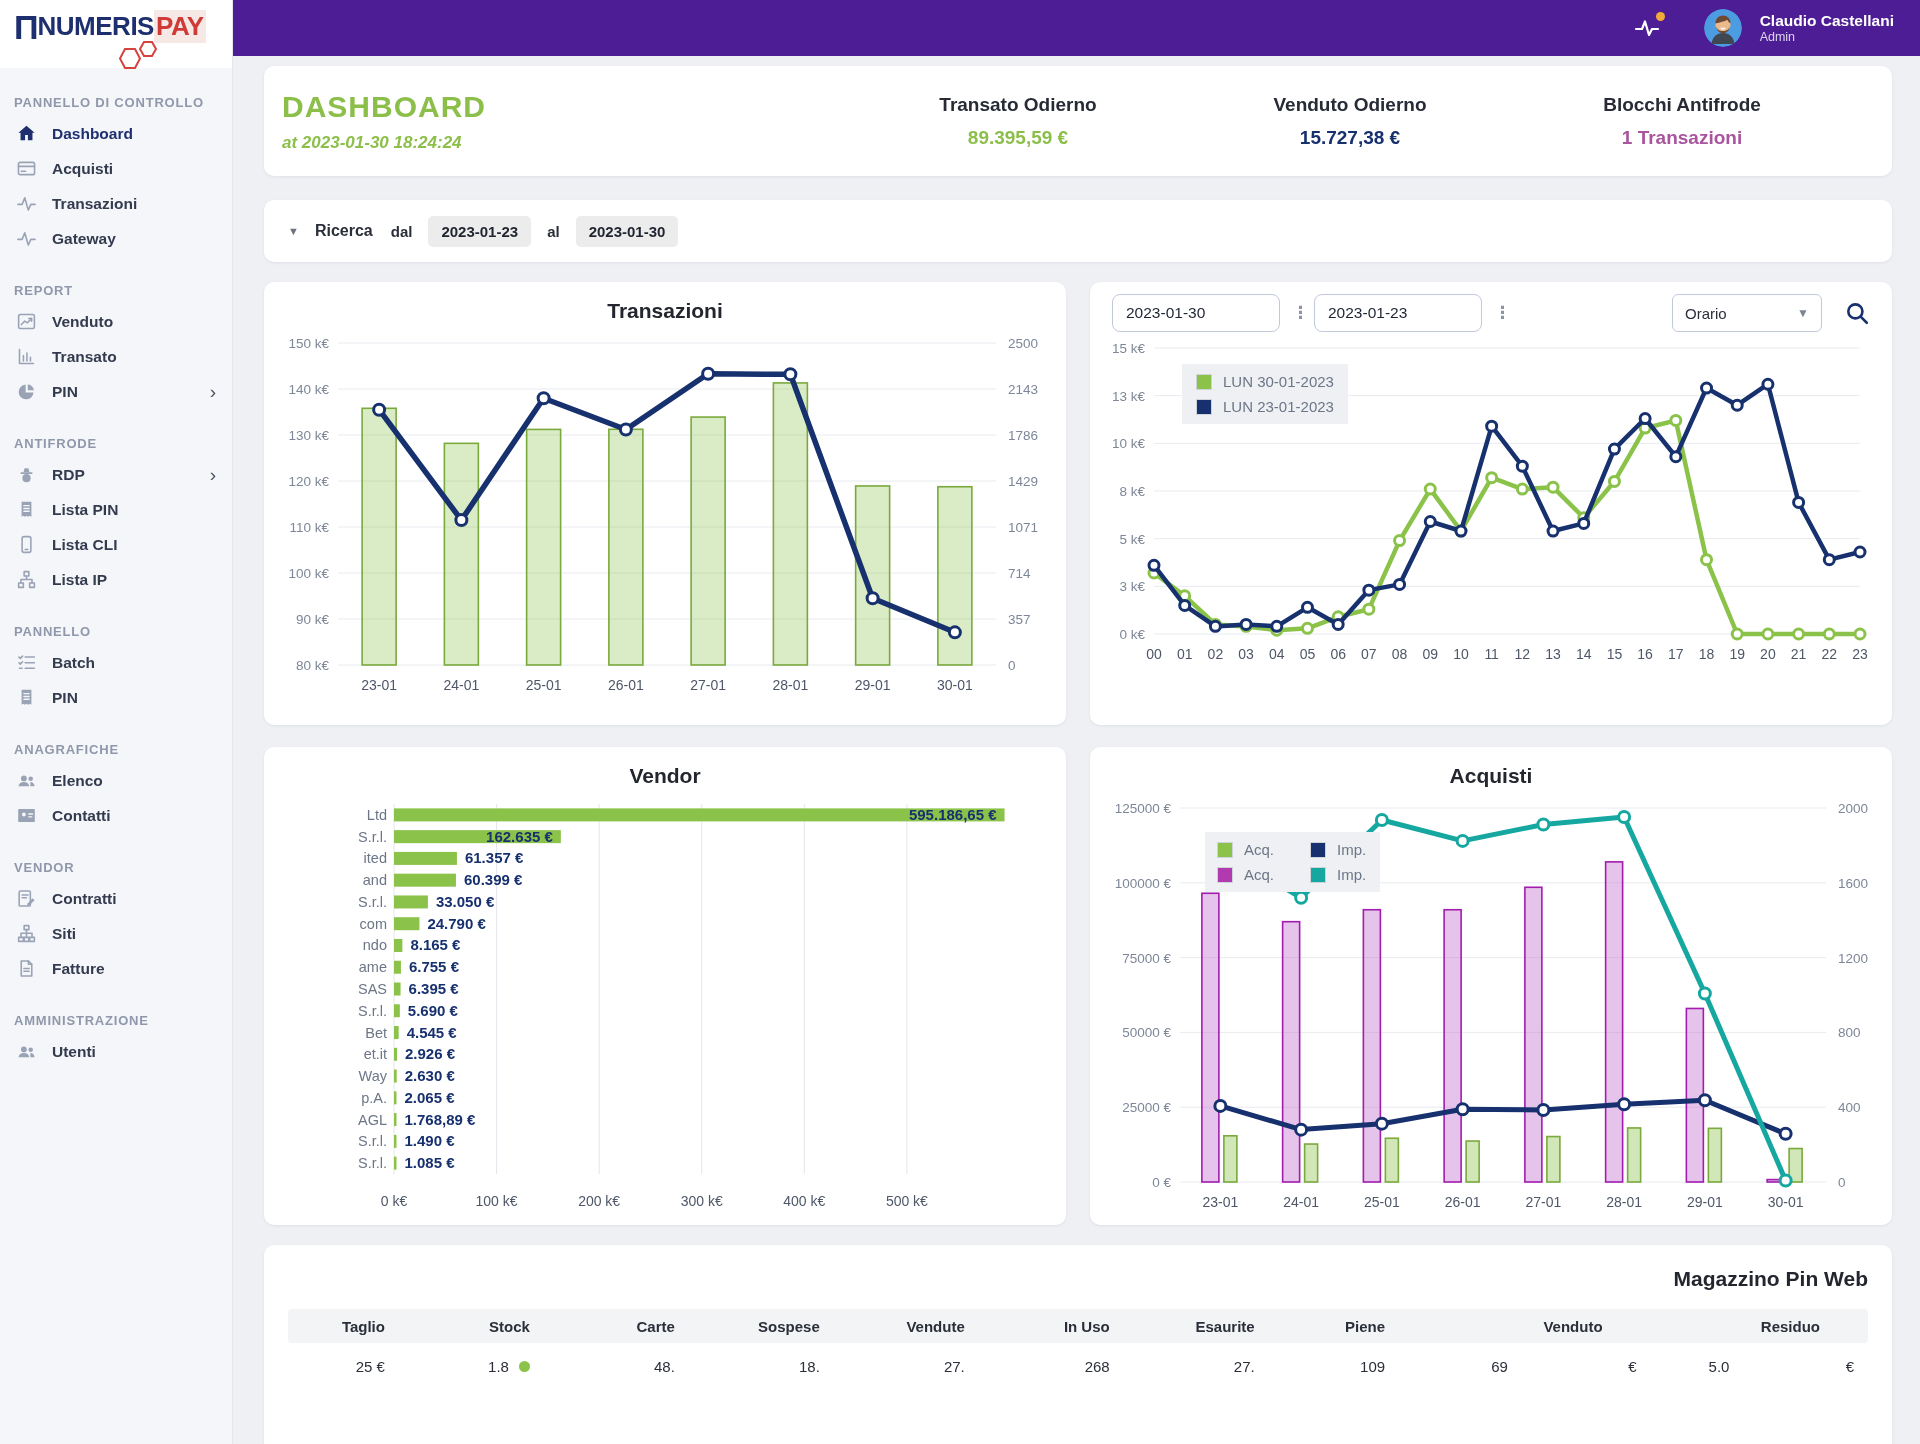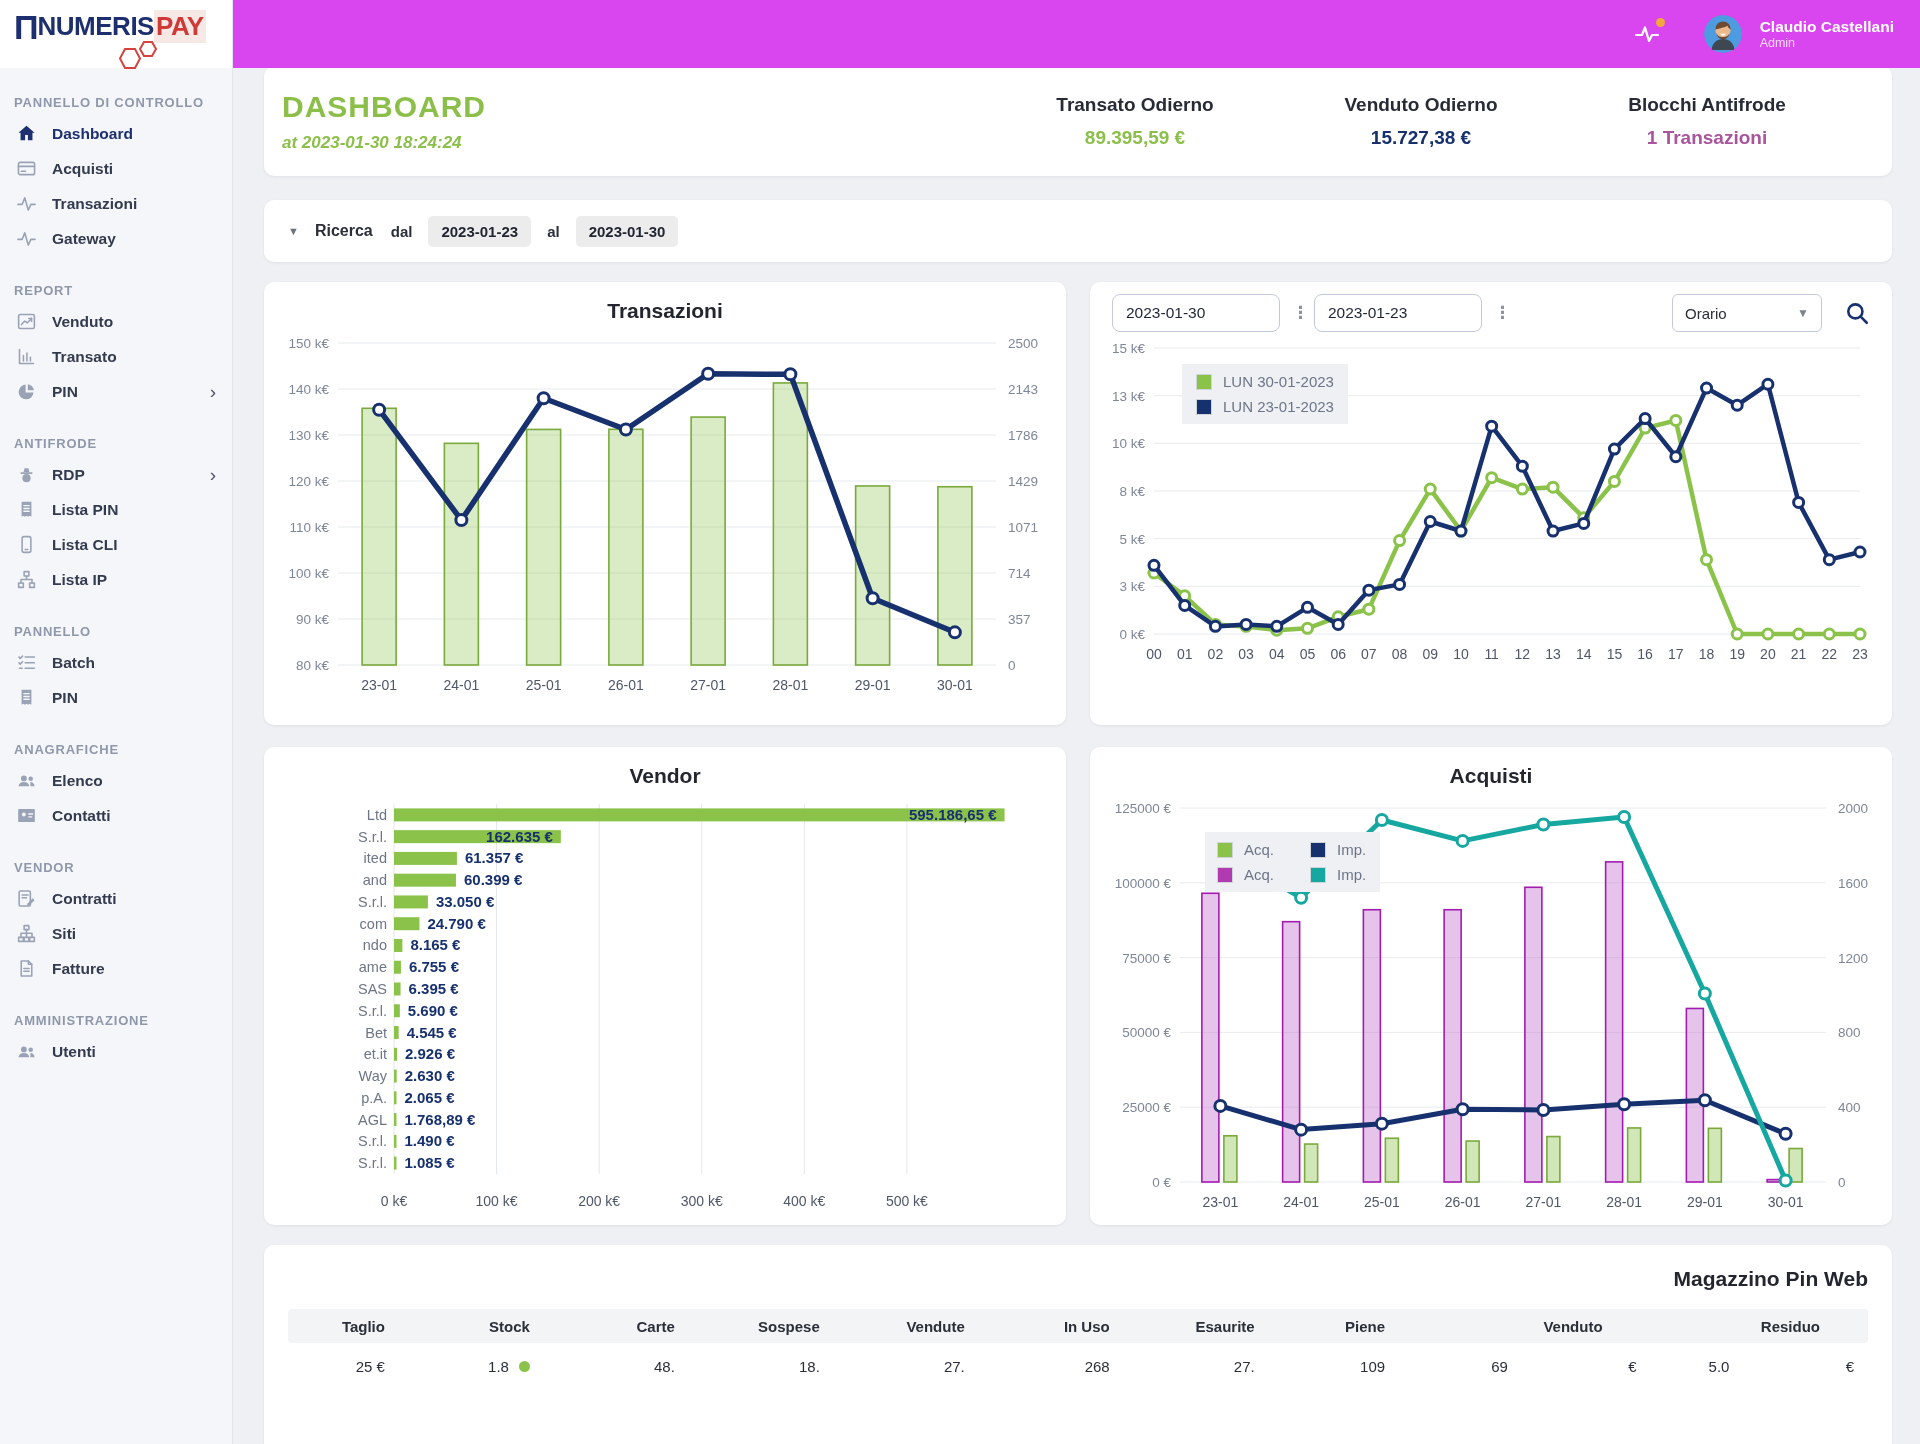--- a/index.html
+++ b/index.html
@@ -22,38 +22,38 @@
     cursor:pointer; }
   .nav-item .nav-ic { width:21px; height:21px; color:#9aa3b5; flex:0 0 21px; }
   .nav-item .nav-label { font-size:15.5px; font-weight:600; color:#333b4f; }
   .nav-item.active .nav-label { color:#1d2f6e; font-weight:700; }
   .nav-item.active .nav-ic { color:#1d2f6e; }
   .nav-chev { margin-left:auto; margin-right:16px; color:#4c5364; font-size:19px; line-height:1; }
   .nav-ic svg { width:100%; height:100%; stroke:currentColor; stroke-width:1.8; fill:none;
     stroke-linecap:round; stroke-linejoin:round; }
 
   
-  .topbar { position:absolute; left:233px; right:0; top:0; height:68px; background:#d946ef;
+  .topbar { position:absolute; left:233px; right:0; top:0; height:56px; background:#4c1d95;
     display:flex; align-items:center; justify-content:flex-end; gap:18px; padding-right:26px; z-index:4; }
   .pulse-wrap { position:relative; width:26px; height:26px; cursor:pointer; margin-right:26px; }
   .pulse-dot { position:absolute; right:-5px; top:-3px; width:9px; height:9px; border-radius:50%;
     background:#f2a93b; }
   .avatar { width:38px; height:38px; border-radius:50%; overflow:hidden; cursor:pointer; }
   .user-name { color:#fff; font-size:15.5px; font-weight:600; }
   .user-role { color:rgba(255,255,255,.8); font-size:12.5px; }
 
   
   .main { margin-left:233px; padding:66px 28px 0 31px; }
   .card { background:#fff; border-radius:10px; box-shadow:0 1px 3px rgba(16,24,40,.07); }
 
   .header-card { height:110px; display:flex; align-items:center; padding:0 0 0 18px; }
   .hc-title { width:360px; }
   .page-title { font-size:30px; font-weight:800; color:#8cbf4a; letter-spacing:1px; }
   .page-subtitle { margin-top:9px; font-size:17px; font-weight:700; font-style:italic; color:#8cbf4a; }
-  .stats { display:flex; margin-left:auto; padding-right:42px; }
+  .stats { display:flex; margin-left:auto; padding-right:67px;gap:46px; }
   .stat { width:286px; text-align:center; }
   .stat-label { font-size:19px; font-weight:700; color:#262b36; }
   .stat-value { margin-top:11px; font-size:19px; font-weight:700; }
 
   .search-card { margin-top:24px; height:62px; display:flex; align-items:center; gap:16px;
     padding:0 24px; }
   .caret { color:#6d7480; font-size:11px; cursor:pointer; }
   .search-label { font-size:16px; font-weight:600; color:#2b2f3a; margin-right:2px; }
   .date-word { font-size:15px; font-weight:600; color:#2b2f3a; }
   .date-chip { background:#ececec; border-radius:5px; padding:7px 13px; font-size:15px;

